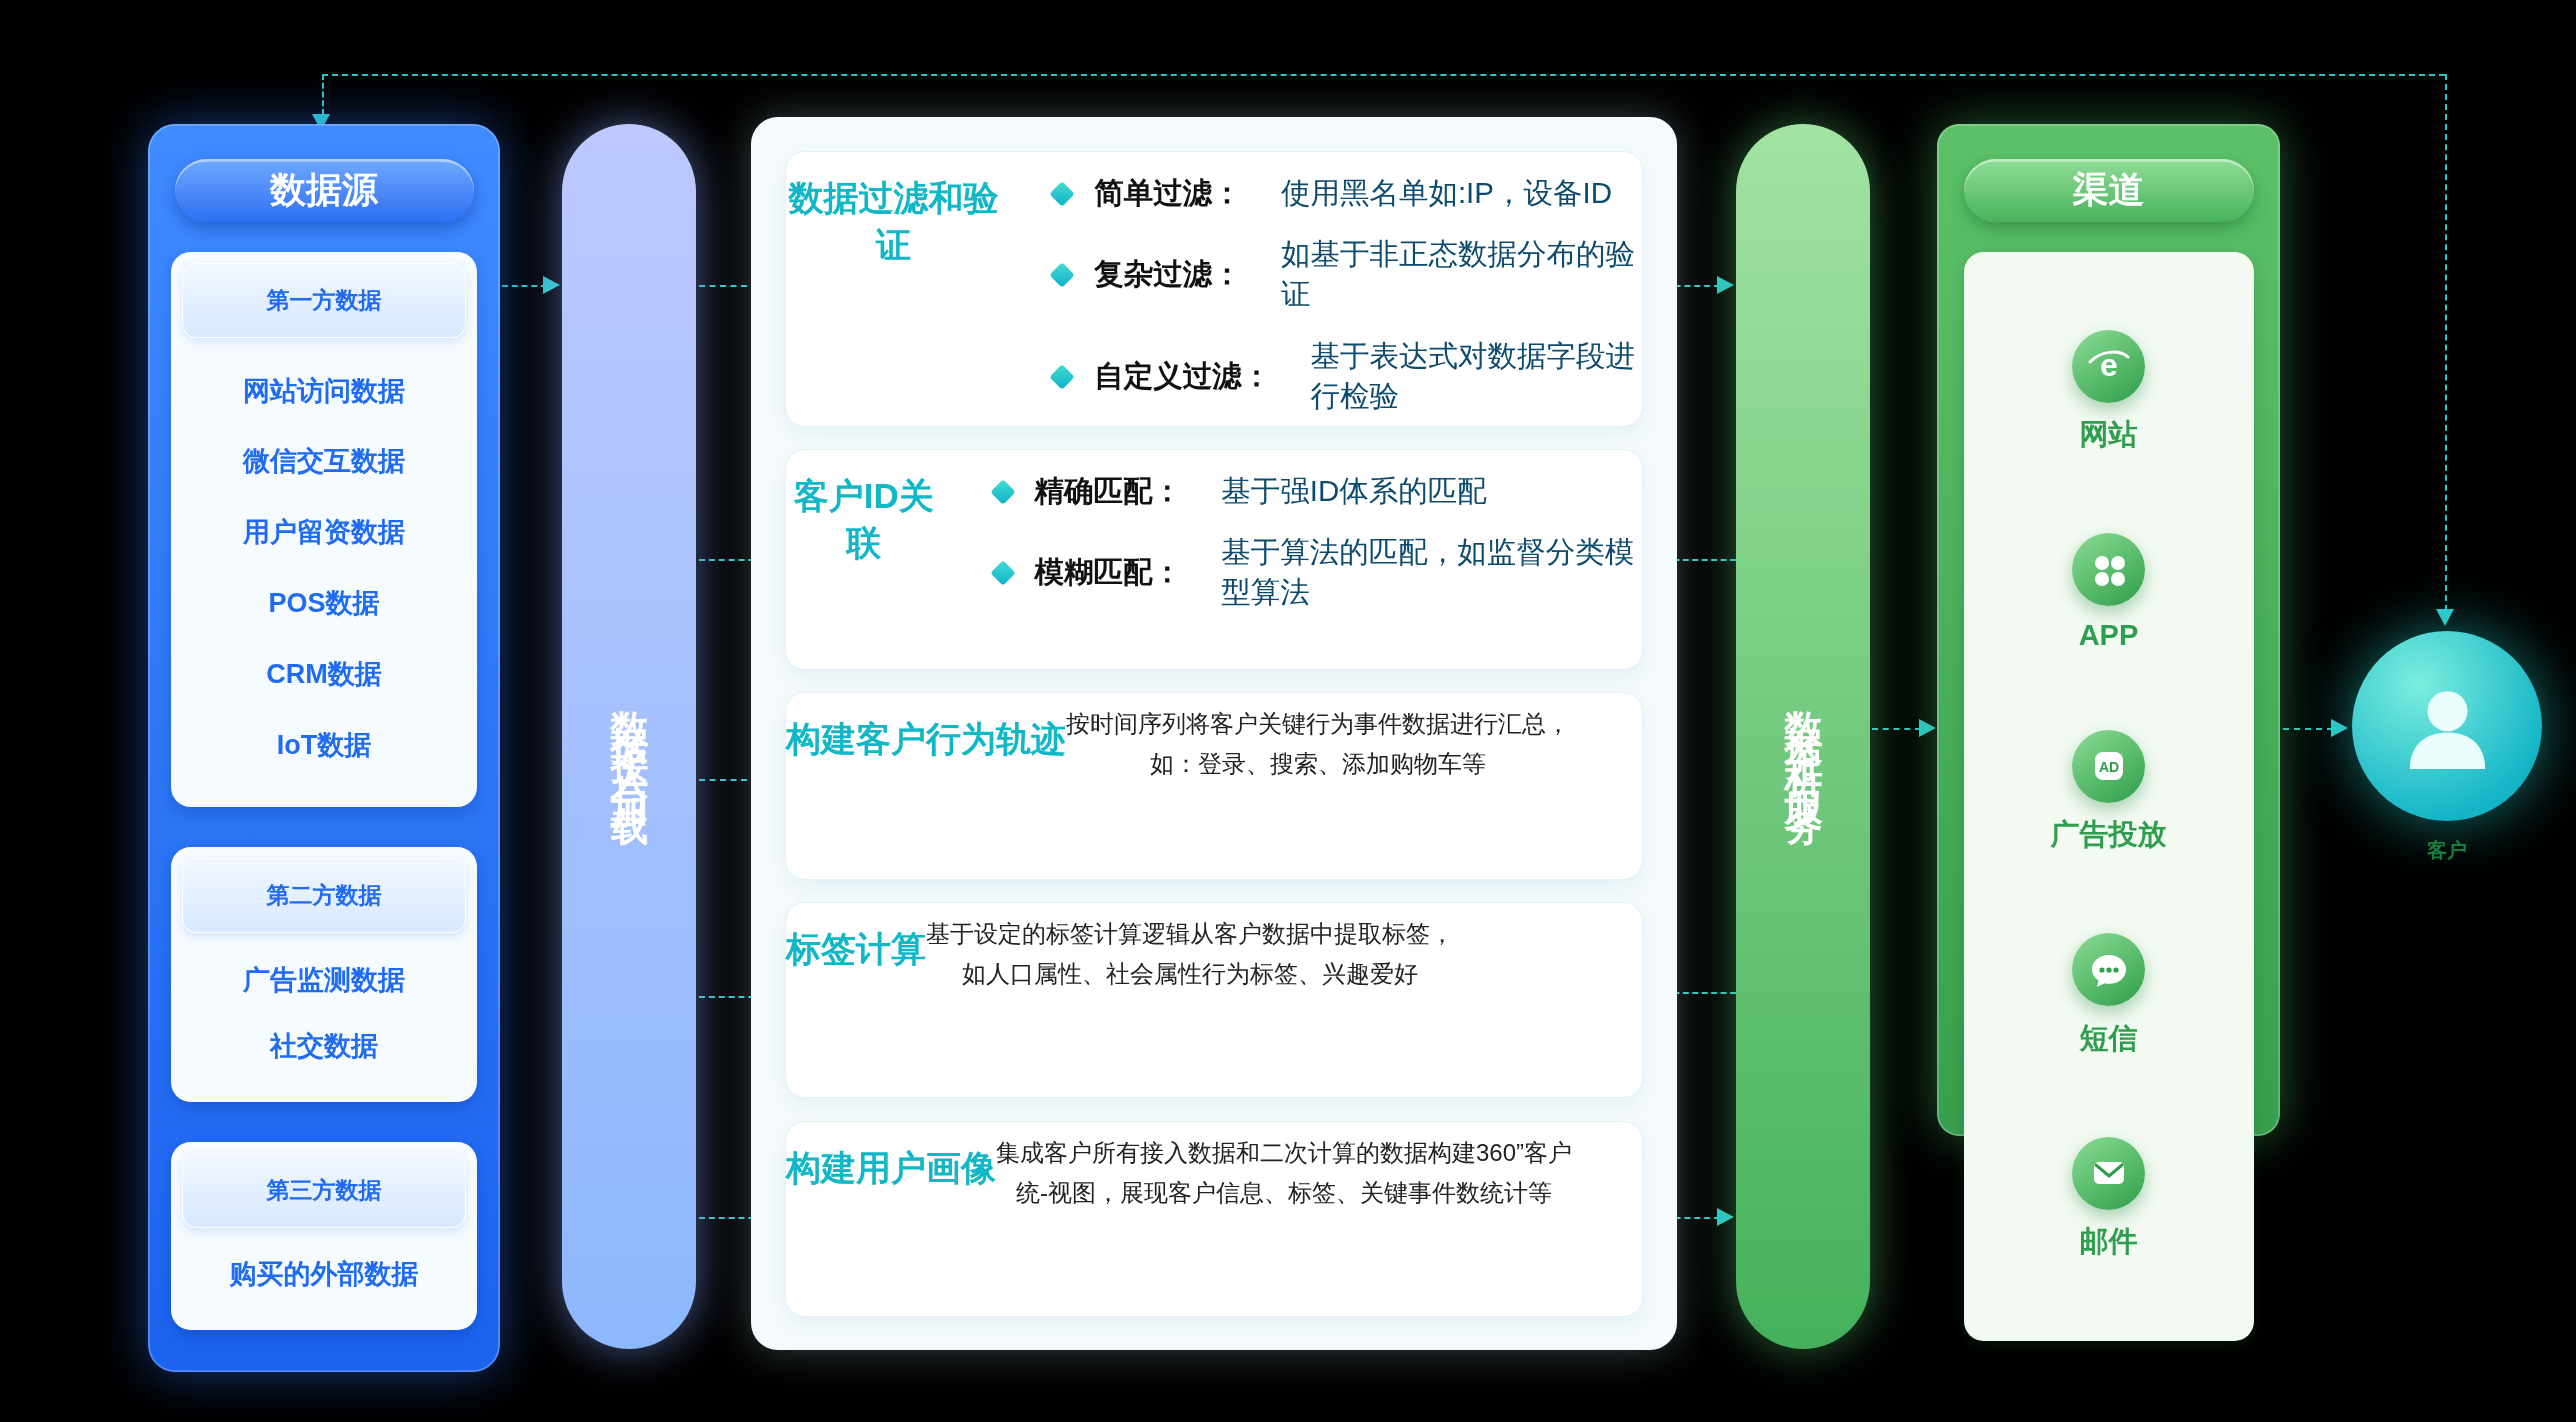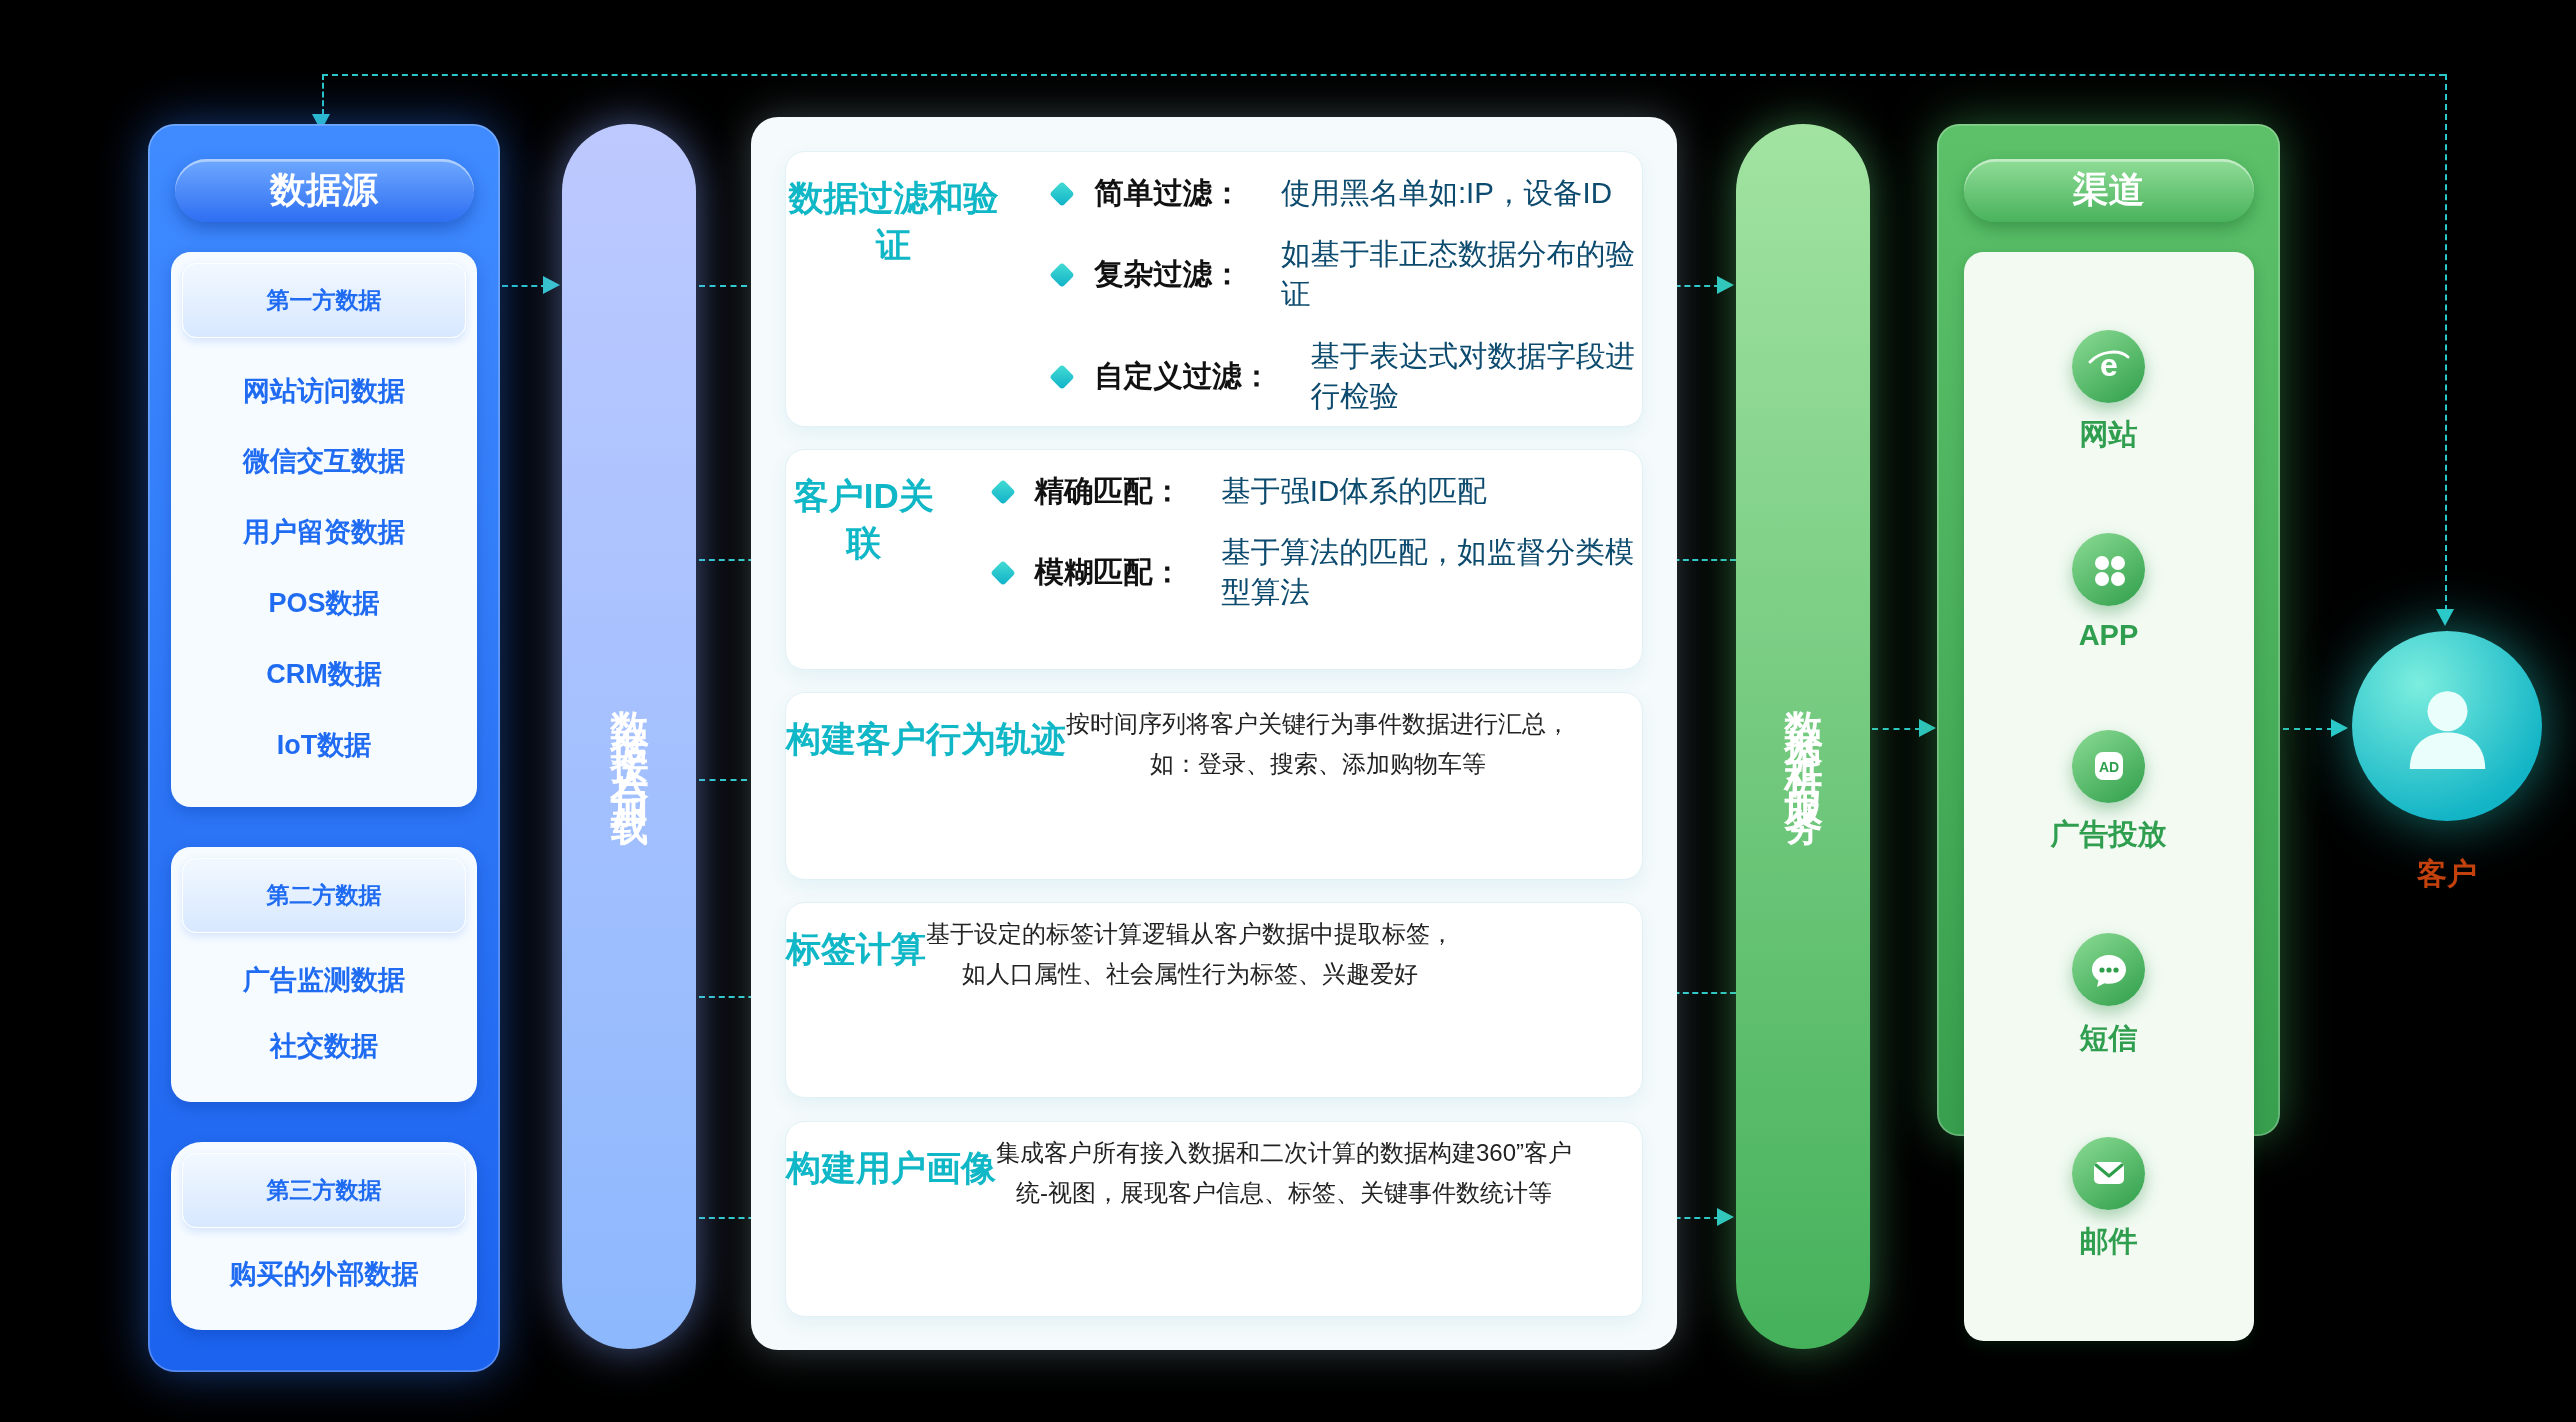--- a/index.html
+++ b/index.html
@@ -23,21 +23,21 @@
   .pill{display:flex;align-items:center;justify-content:center;
     color:#fff;font-weight:bold;font-size:36px;border-radius:32px;}
   .pill-blue{margin:35px auto 0;width:299px;height:63px;
     background:linear-gradient(180deg,#6fa9ff,#2e6ef2);
     box-shadow:inset 0 2.7px 0 rgba(255,255,255,.45), 0 7.2px 16px rgba(0,30,120,.35);}
   .ds-section{width:306px;margin:0 auto;background:#f6fbff;border-radius:19.7px;
     display:flex;flex-direction:column;padding:10.7px 10.7px 9px;box-sizing:border-box;
     box-shadow:0 5.4px 14.3px rgba(0,40,140,.25);}
   .ds-sec1{margin-top:30px;height:555px;}
   .ds-sec2{margin-top:40px;height:255px;}
-  .ds-sec3{margin-top:40px;height:188px;border-radius:31px;}
+  .ds-sec3{margin-top:40px;height:188px;}
   .ds-head{height:75px;flex:none;border-radius:14.3px;
     background:linear-gradient(180deg,#f2f8ff,#d7e8ff);border:1.8px solid #ffffff;
     box-sizing:border-box;color:#1f6bf2;font-weight:bold;font-size:23px;
     display:flex;align-items:center;justify-content:center;
     box-shadow:0 3.6px 9px rgba(31,107,242,.15);}
   .ds-items{flex:1;display:flex;flex-direction:column;justify-content:space-evenly;}
   .ds-item{text-align:center;color:#1f6bf2;font-size:27px;font-weight:bold;}
 
   
   .vbar{position:absolute;top:124px;width:134px;height:1225px;border-radius:72px;
@@ -84,21 +84,21 @@
     box-shadow:0 7.2px 16px rgba(35,135,60,.35);
     display:flex;align-items:center;justify-content:center;margin-bottom:12.5px;}
   .ch-label{color:#2f9e4f;font-size:29px;font-weight:bold;}
 
   
   .customer{position:absolute;left:2335px;top:631px;width:224px;text-align:center;}
   .avatar{width:190px;height:190px;border-radius:50%;margin:0 auto;
     background:radial-gradient(circle at 35% 28%,#7ceede,#12b4c6 75%);
     box-shadow:0 0 58px rgba(40,210,200,.55);
     display:flex;align-items:center;justify-content:center;}
-  .customer-label{margin-top:33px;color:#c2410c;font-size:30px;font-weight:bold;}
+  .customer-label{margin-top:16px;color:#15803d;font-size:20px;font-weight:bold;}
 </style>
 </head>
 <body>
 
 <div class="canvas">
 
   <div class="dash h" style="left:322px;top:74px;width:2123px"></div>
   <div class="dash v" style="left:322px;top:74px;height:41px"></div>
   <div class="arr down" style="left:312px;top:114px"></div>
   <div class="dash v" style="left:2445px;top:74px;height:537px"></div>

